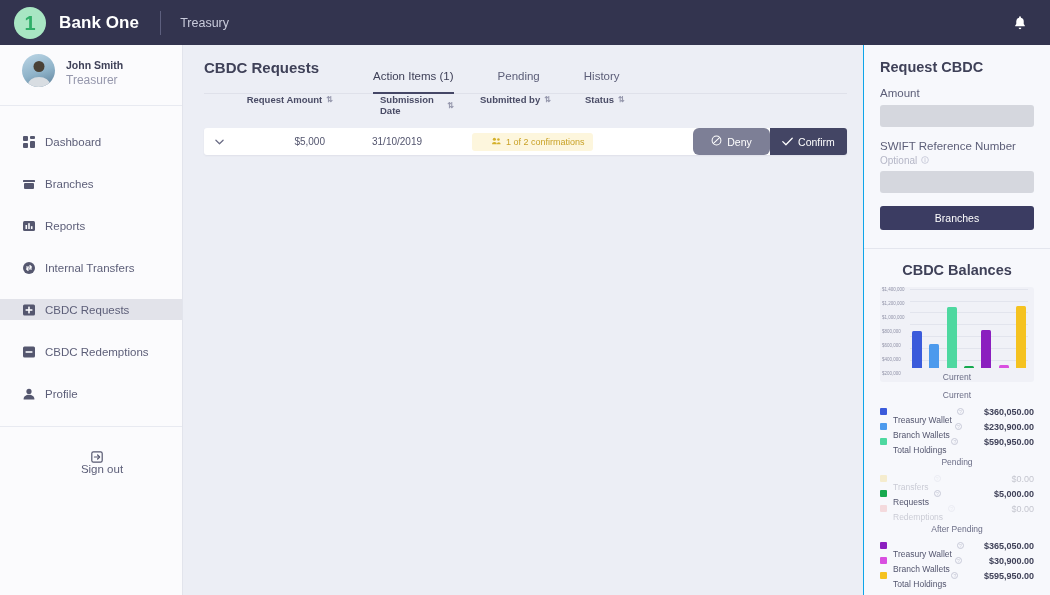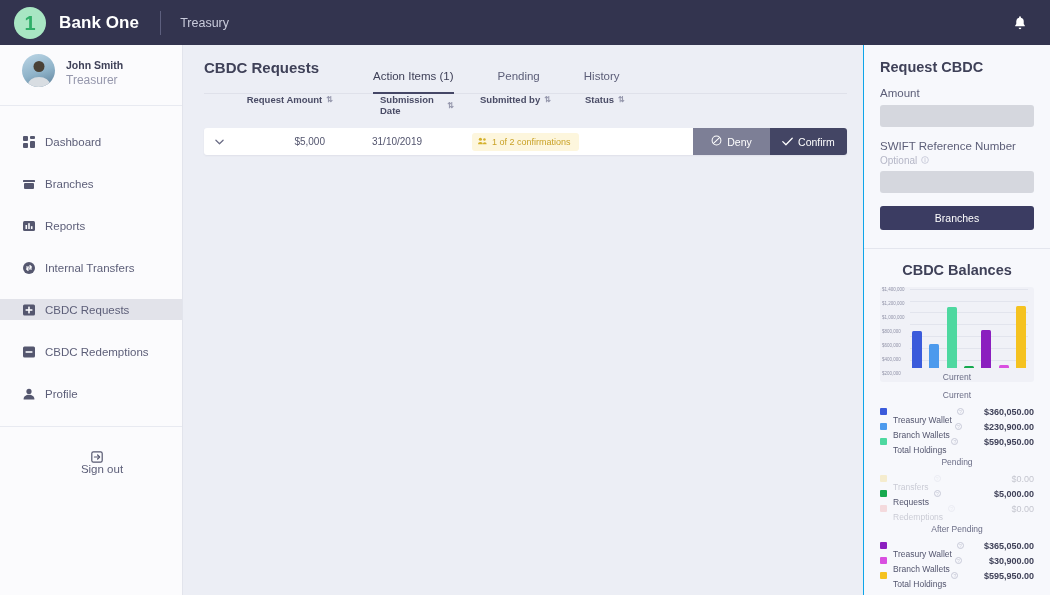--- a/index.html
+++ b/index.html
@@ -118,28 +118,28 @@
   }
   .td { font-size: 10px; color: #53556e; display: flex; align-items: center; }
   .chev { width: 30px; display: flex; align-items: center; justify-content: center;
           color: #6b6d86; font-size: 10px; cursor: pointer; }
   .c-amount { width: 107px; justify-content: flex-end; padding-right: 16px; }
   .c-date   { width: 105px; padding-left: 31px; }
   .c-by     { width: 105px; padding-left: 26px; }
   .c-status { flex: 1; padding-left: 26px; }
   .badge {
     background: #fdf6dd; color: #c9a227; font-size: 9px;
-    padding: 4px 8px 4px 6px; border-radius: 3px;
+    padding: 4px 8px 4px 20px; border-radius: 3px;
     display: inline-flex; align-items: center; gap: 5px; white-space: nowrap; text-align: right;
   }
   .btn-deny, .btn-confirm {
     width: 77px; display: flex; align-items: center; justify-content: center;
     gap: 5px; font-size: 10.5px; color: #ffffff; cursor: pointer;
   }
-  .btn-deny { background: #7d7f96; }
+  .btn-deny { background: #7d7f96; border-radius: 6px; }
   .btn-confirm { background: #434564; }
 
   
   .right {
     width: 187px; background: #f7f8fc; border-left: 1px solid #0ea5e9;
     flex-shrink: 0; padding: 0 16px; overflow: hidden;
   }
   .r-title { font-size: 14.5px; font-weight: bold; color: #3f4158; padding: 14px 0 12px 0; }
   .r-label { font-size: 11.5px; color: #5c5e78; margin-bottom: 6px; }
   .r-optional { font-size: 10px; color: #b4b6c6; display: flex; align-items: center; gap: 4px; margin: -3px 0 5px 0; }

